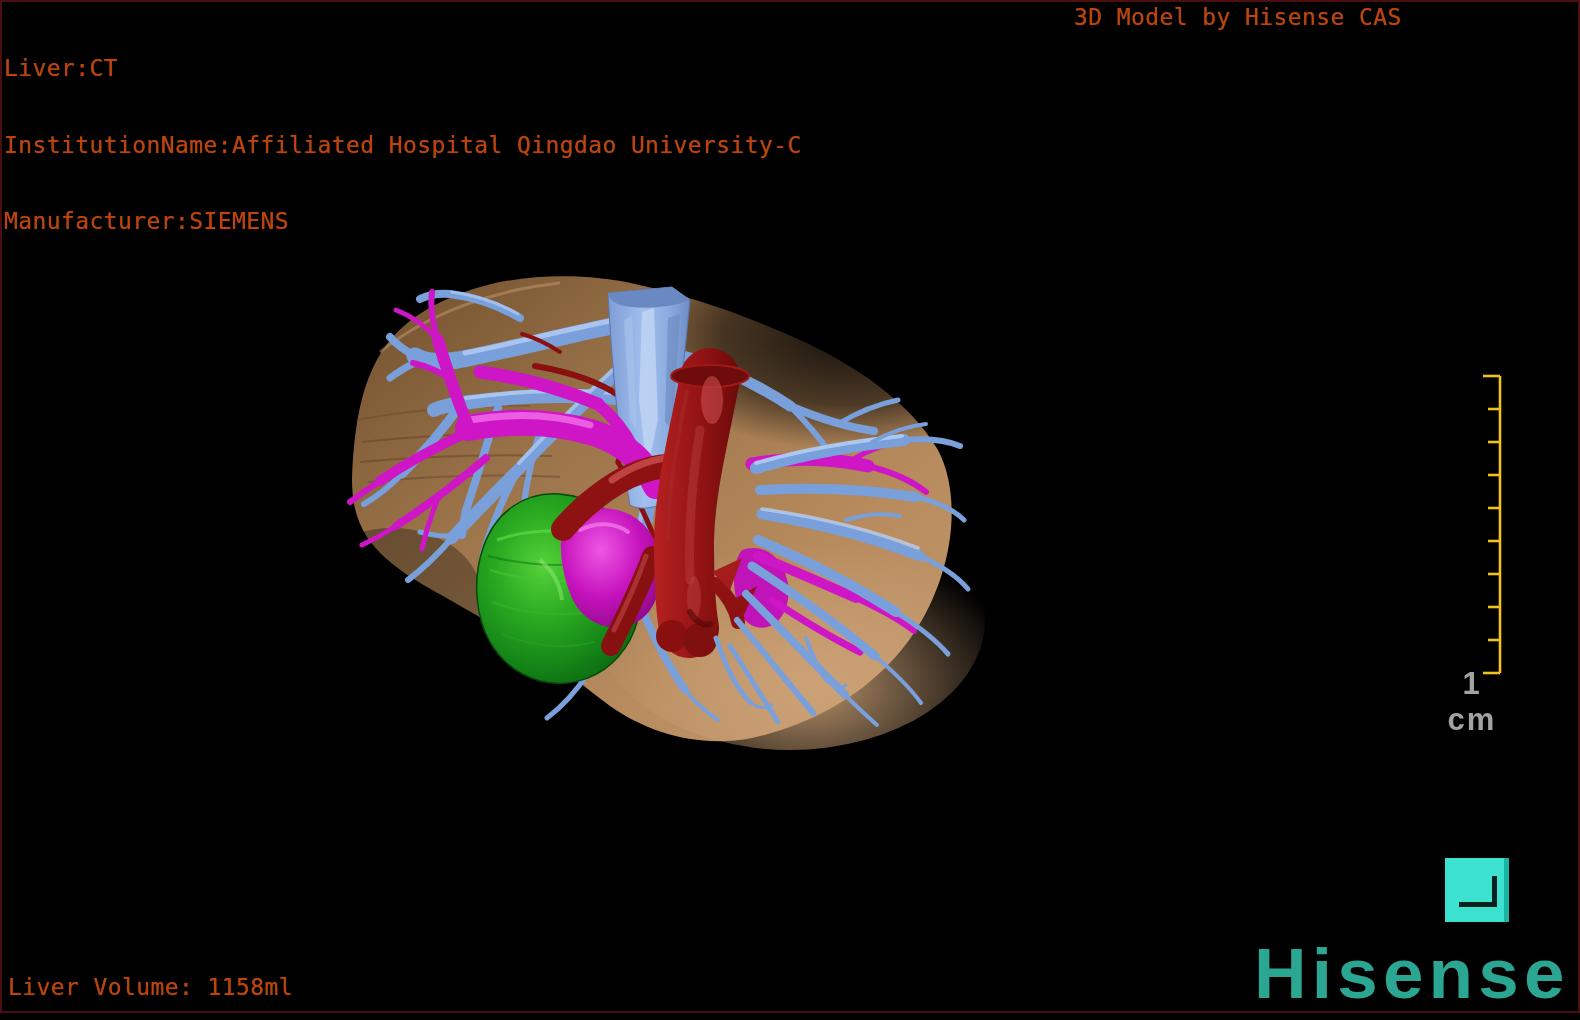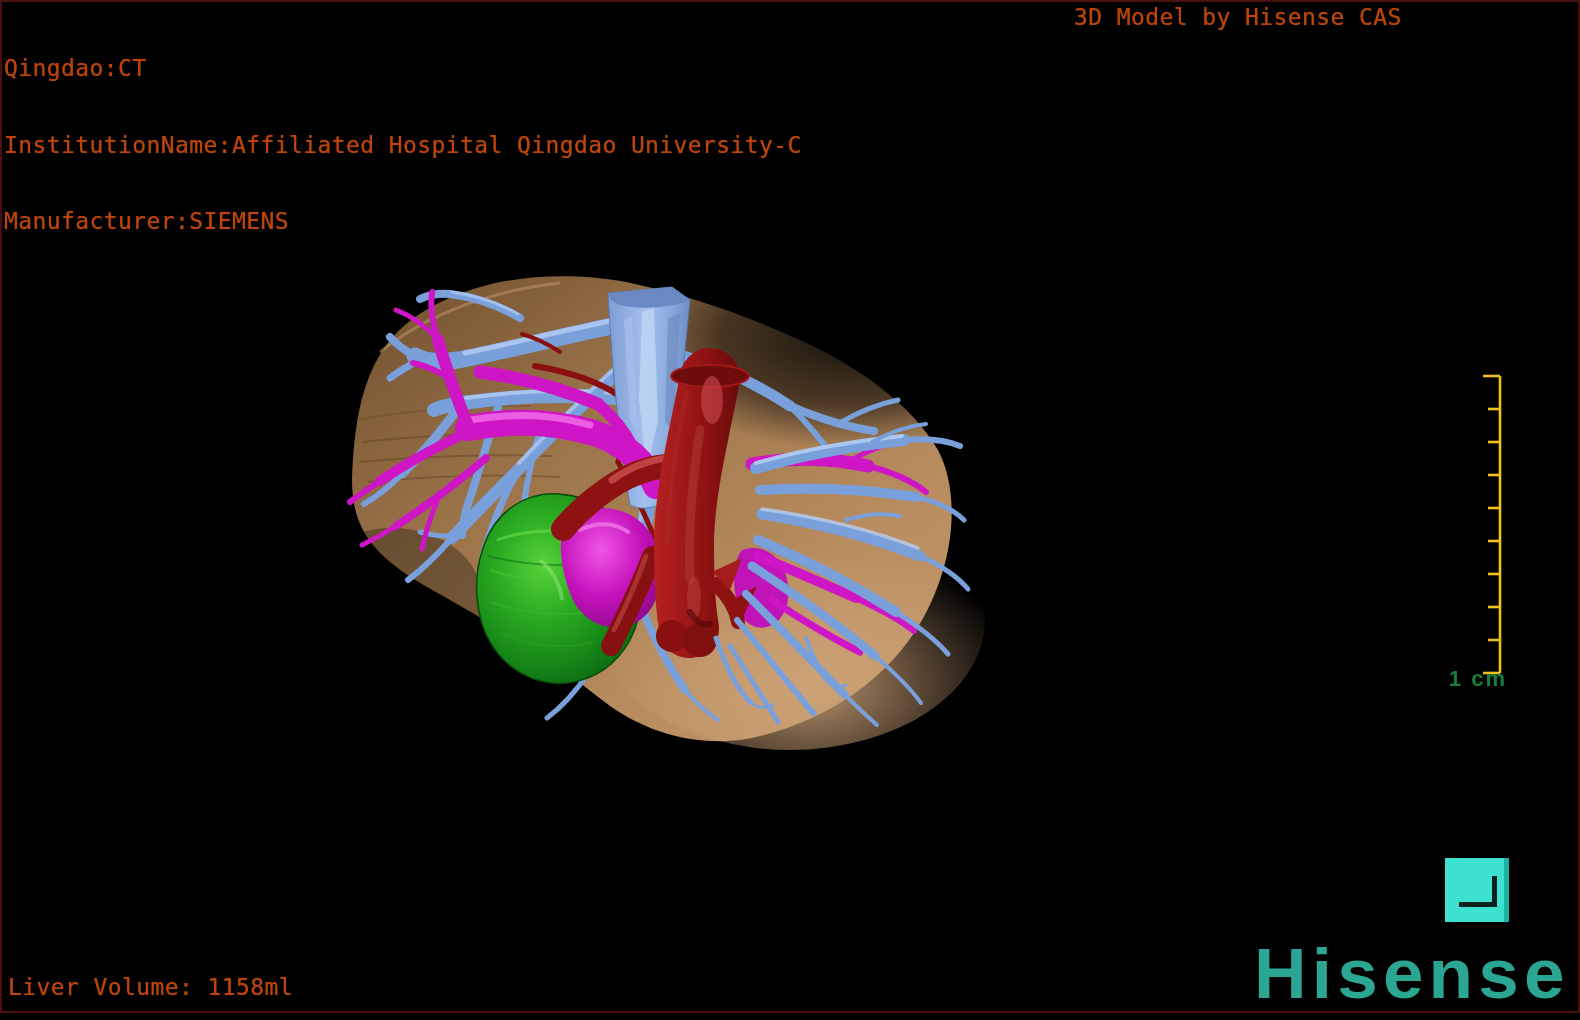--- a/index.html
+++ b/index.html
@@ -30,24 +30,24 @@
   }
   #patient-info{left:4px;top:5px;}
   #model-title{left:1074px;top:5px;}
   #volume-readout{left:8px;top:975px;}
   
   #model-viewport{position:absolute;left:0;top:0;width:1580px;height:1020px;z-index:10;}
   
   #scale-ruler{position:absolute;left:1448px;top:368px;z-index:30;}
   #scale-label{
     position:absolute;left:1437px;top:666px;width:70px;
-    text-align:right;
-    color:#15803d;
+    text-align:center;
+    color:#a3a3a3;
     font-family:"Liberation Sans","DejaVu Sans",sans-serif;
-    font-weight:bold;font-size:22px;letter-spacing:2px;
+    font-weight:bold;font-size:31px;letter-spacing:2px;
     z-index:30;
   }
   
   #orientation-icon{
     position:absolute;left:1445px;top:858px;width:64px;height:64px;
     background:#3ce2cf;
     box-shadow:inset -5px 0 0 #1bb3a2;
     z-index:30;cursor:pointer;
   }
   #orientation-icon .corner{
@@ -255,21 +255,21 @@
     <path d="M730,646 C748,674 764,700 778,722" stroke-width="5"></path>
     <path d="M716,638 C724,662 734,686 750,702" stroke-width="5"></path>
     <path d="M750,702 C758,708 766,709 772,705" stroke-width="3"></path>
     <path d="M806,638 C812,654 818,668 826,680" stroke-width="4"></path>
     <path d="M826,680 C833,687 840,689 846,685" stroke-width="3"></path>
   </g>
 </svg>
 </div>
 
 <div id="patient-info" class="ovl">
-  <div>Qingdao:CT</div>
+  <div>Liver:CT</div>
   <div>InstitutionName:Affiliated Hospital Qingdao University-C</div>
   <div>Manufacturer:SIEMENS</div>
 </div>
 
 <div id="model-title" class="ovl">3D Model by Hisense CAS</div>
 
 <div id="volume-readout" class="ovl">Liver Volume: 1158ml</div>
 
 <svg id="scale-ruler" width="70" height="320" viewBox="0 0 70 320">
   <g stroke="#f2c21c" stroke-width="2.6">

